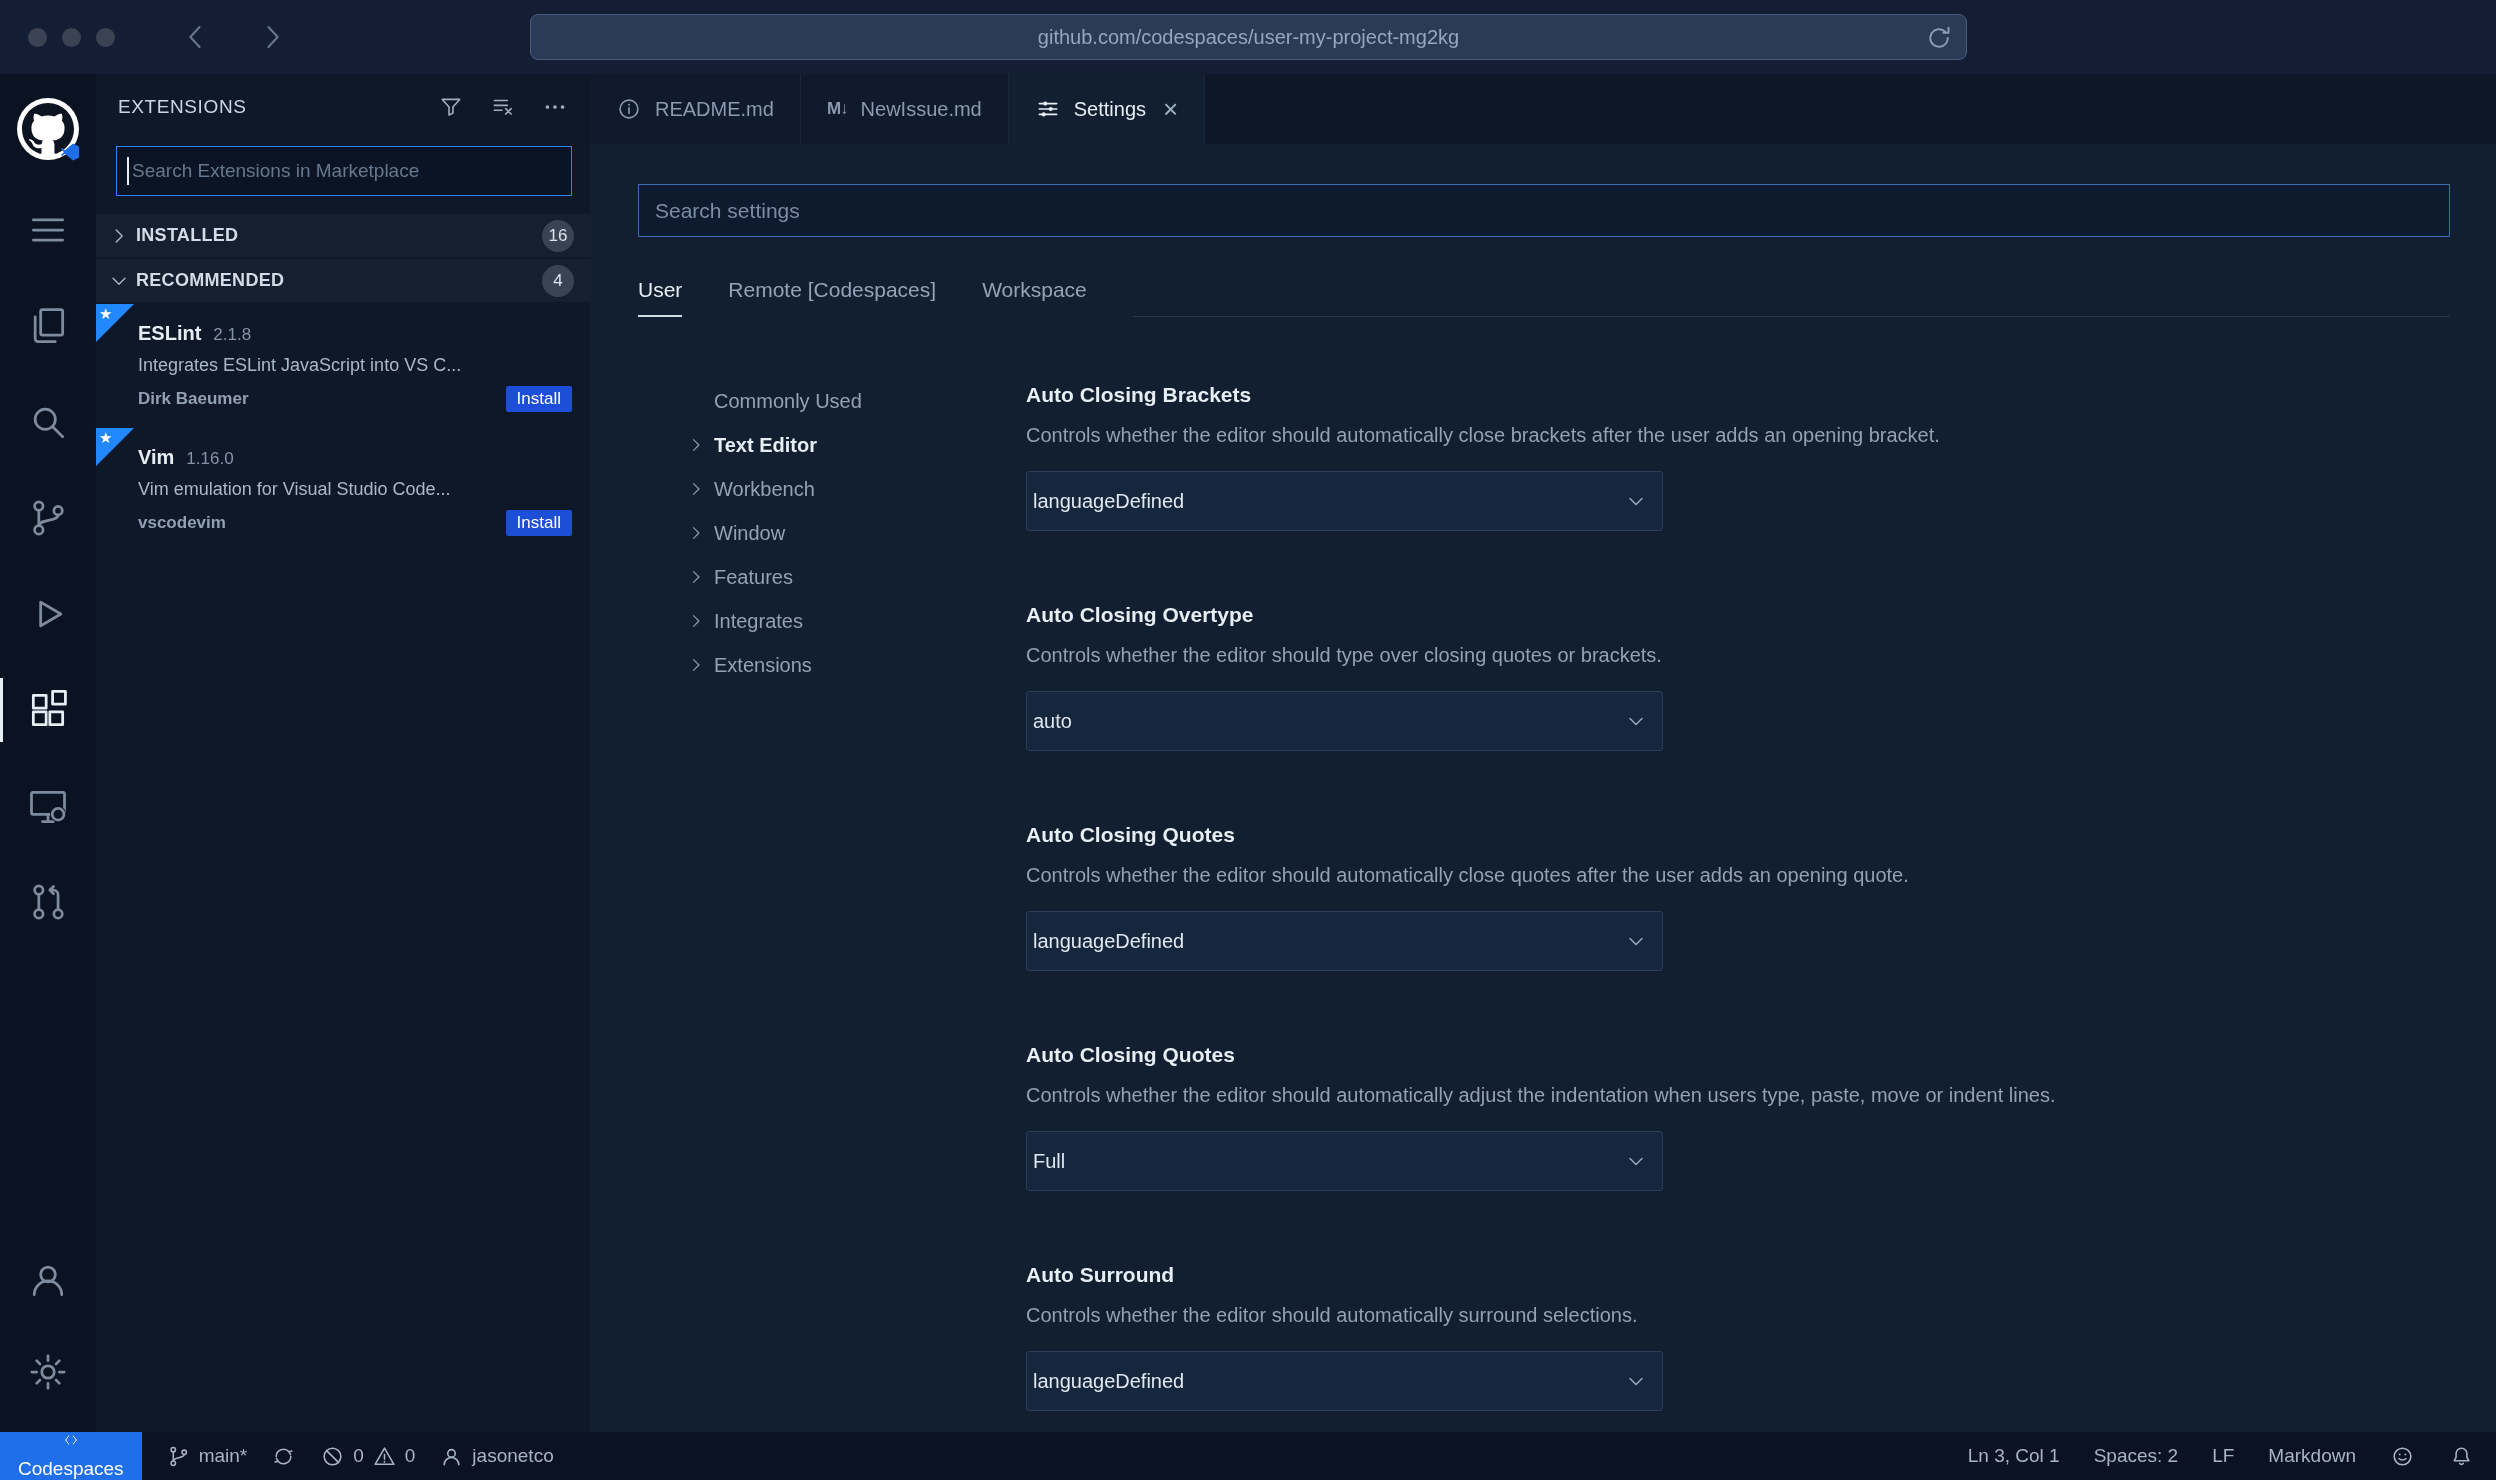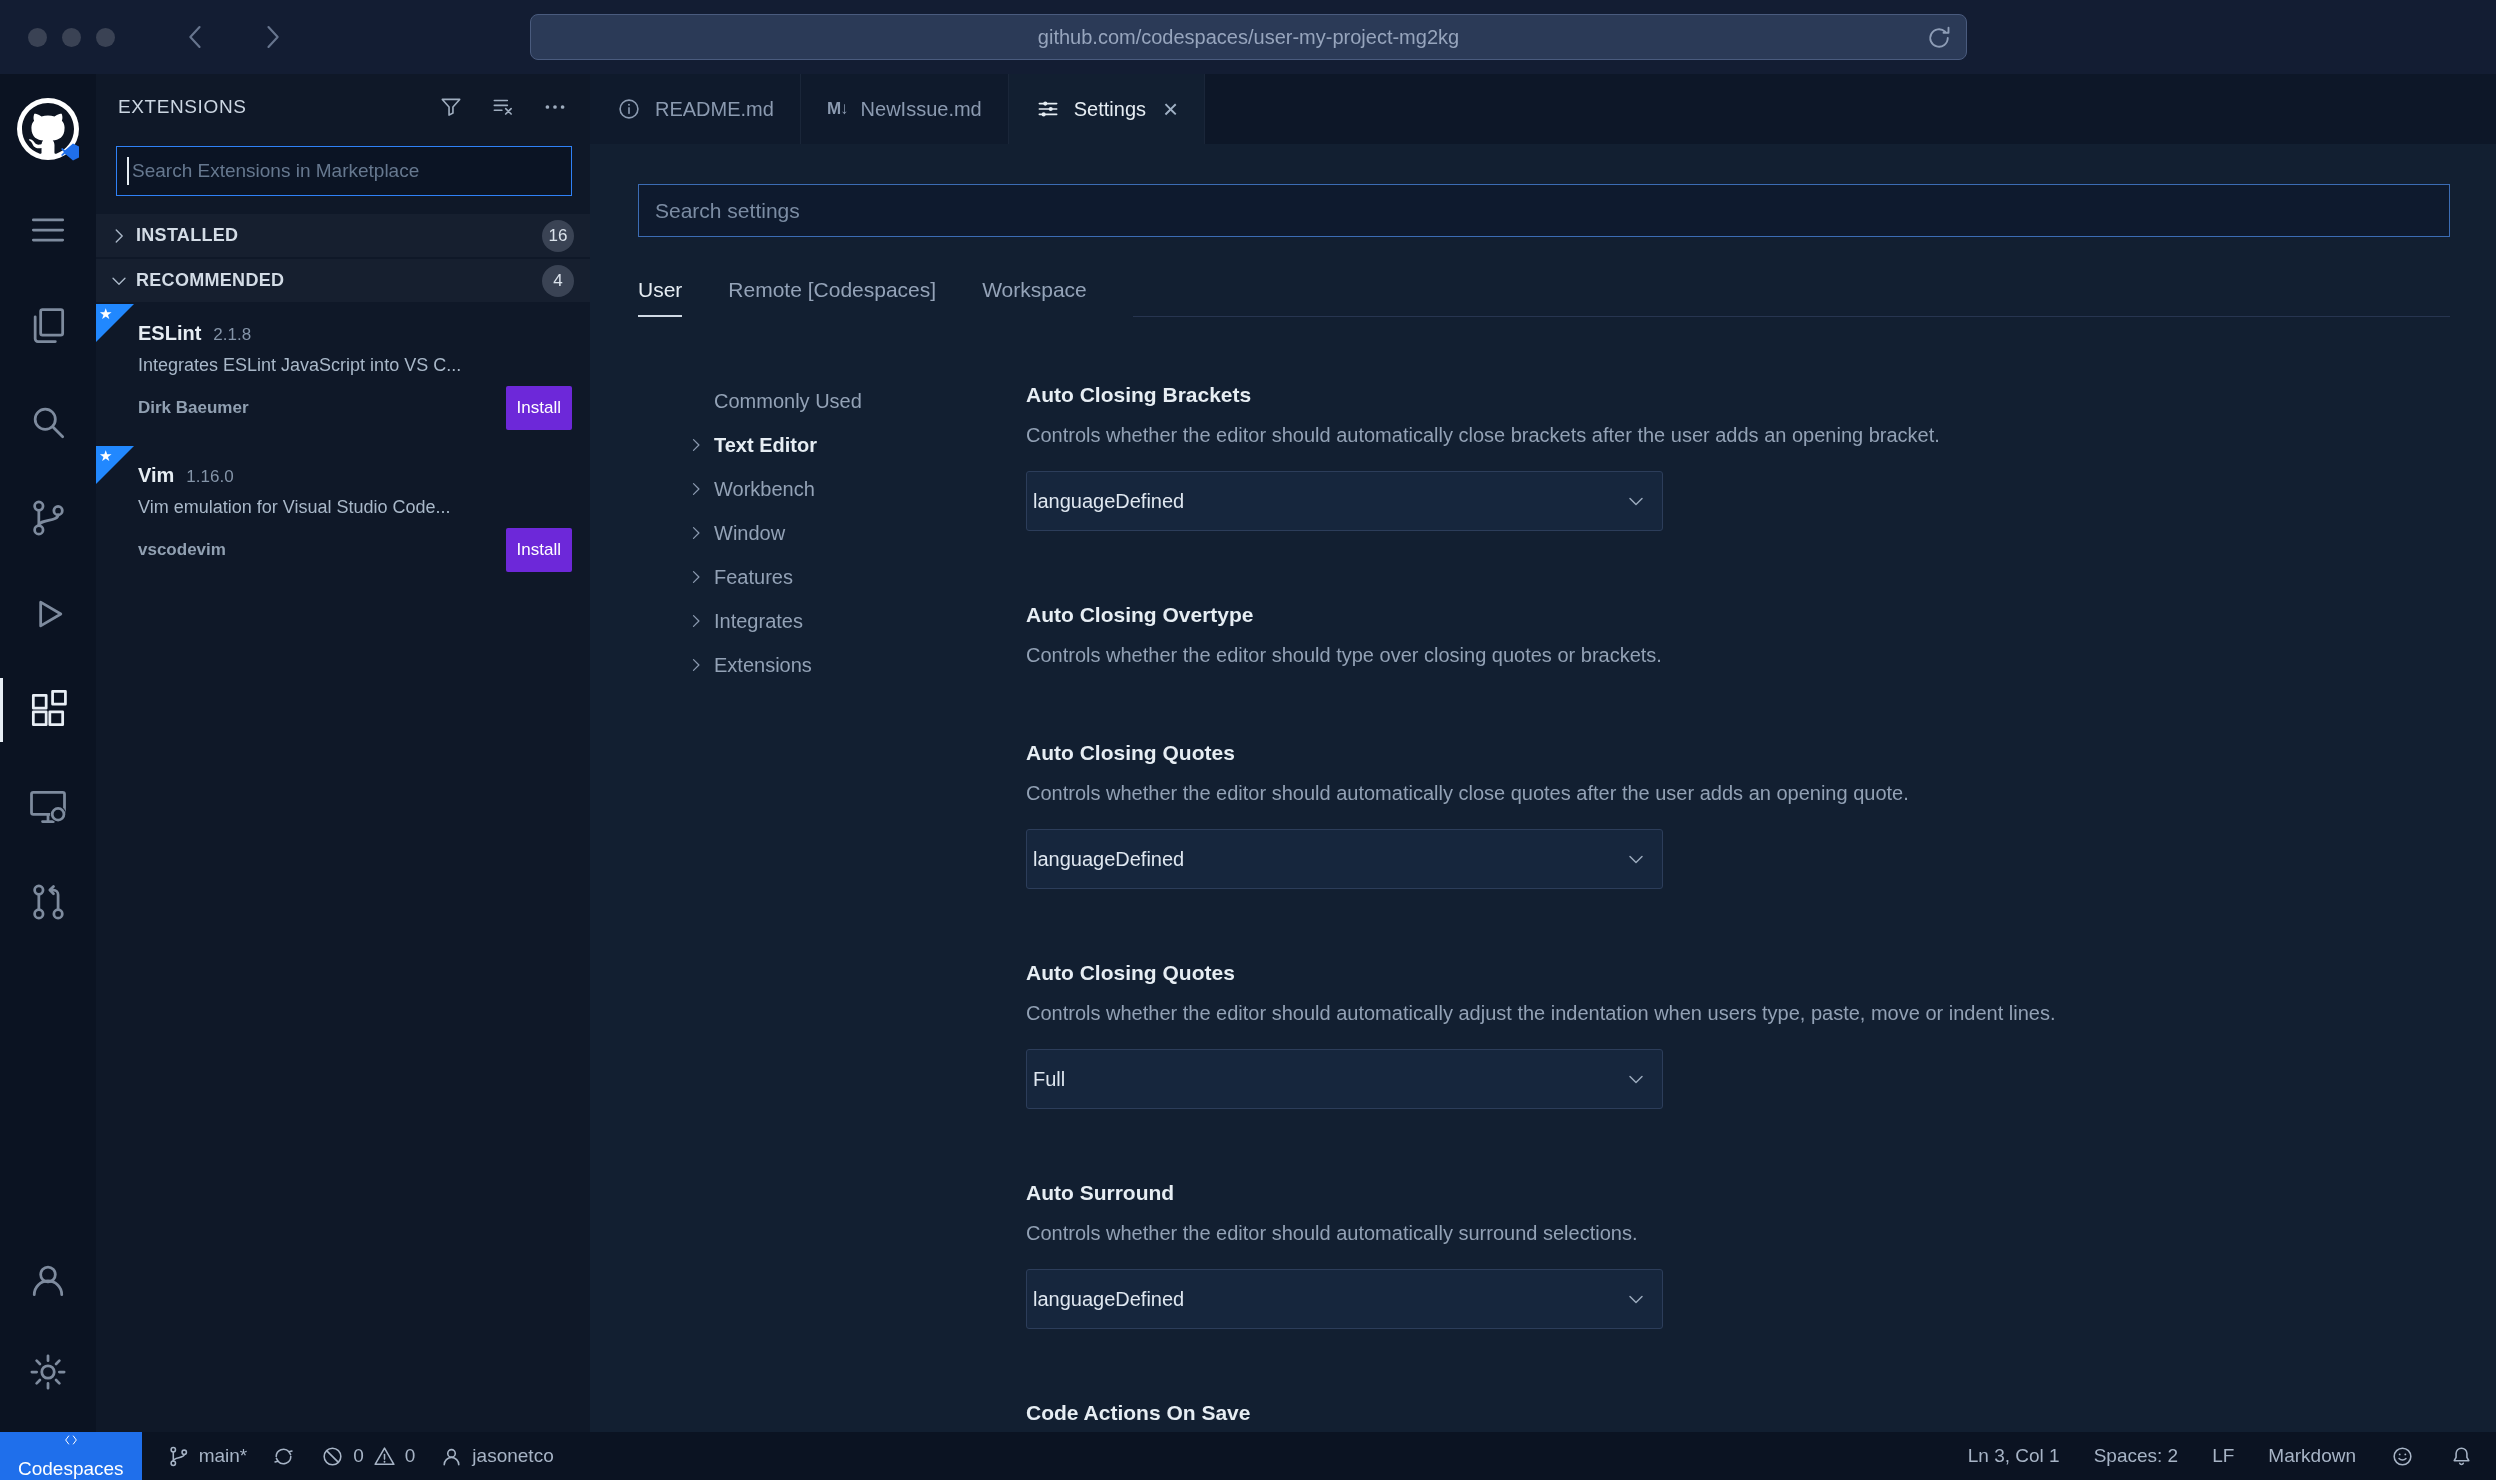--- a/index.html
+++ b/index.html
@@ -60,21 +60,21 @@
   .ext { position:relative; padding:18px 18px 16px 42px; }
   .ribbon { position:absolute; left:0; top:0; width:0; height:0;
     border-top:38px solid #2188ff; border-right:38px solid transparent; }
   .ribbon .star { position:absolute; left:3px; top:-37px; color:#fff; font-size:15px; }
   .ext-head { display:flex; align-items:baseline; }
   .ext-name { font-weight:bold; font-size:20px; color:#e6edf3; }
   .ext-ver { font-size:17px; color:#8494a8; margin-left:12px; }
   .ext-desc { margin-top:10px; font-size:18px; color:#a9b8c9; white-space:nowrap; overflow:hidden; text-overflow:ellipsis; }
   .ext-foot { margin-top:10px; display:flex; align-items:center; }
   .ext-pub { font-weight:bold; font-size:17px; color:#91a0b2; flex:1; }
-  .install-btn { background:#6d28d9; color:#ffffff; font-size:17px; padding:12px 11px; border-radius:2px; border:none; }
+  .install-btn { background:#1d4ed8; color:#ffffff; font-size:17px; padding:3px 11px; border-radius:2px; border:none; }
 
   
   .main { flex:1 1 auto; display:flex; flex-direction:column; overflow:hidden; background:#121f31; }
   .tabbar { height:70px; flex:0 0 auto; background:#0d1728; display:flex; }
   .tab { display:flex; align-items:center; gap:13px; padding:0 26px; font-size:20px;
     color:#8b9ab0; background:#0f1a2c; border-right:1px solid #1a2639; }
   .tab.active { background:#121f31; color:#e6edf3; }
   .tab-icon svg { width:26px; height:26px; }
   .tab-icon.md { font-size:17px; color:#8b9ab0; font-weight:bold; letter-spacing:-1px; }
   .tab-close { font-size:26px; line-height:1; color:#9fb0c4; margin-left:4px; }
@@ -395,20 +395,26 @@
             <div class="select">
               <span>languageDefined</span>
               <svg class="ic" viewBox="0 0 24 24">
                   <path d="M6 9.5 12 15.5 18 9.5"></path>
                 </svg>
             </div>
           </div>
           <div class="setting">
             <div class="setting-title">Auto Closing Overtype</div>
             <div class="setting-desc">Controls whether the editor should type over closing quotes or brackets.</div>
+            <div class="select">
+              <span>auto</span>
+              <svg class="ic" viewBox="0 0 24 24">
+                  <path d="M6 9.5 12 15.5 18 9.5"></path>
+                </svg>
+            </div>
           </div>
           <div class="setting">
             <div class="setting-title">Auto Closing Quotes</div>
             <div class="setting-desc">Controls whether the editor should automatically close quotes after the user adds an opening quote.</div>
             <div class="select">
               <span>languageDefined</span>
               <svg class="ic" viewBox="0 0 24 24">
                   <path d="M6 9.5 12 15.5 18 9.5"></path>
                 </svg>
             </div>

